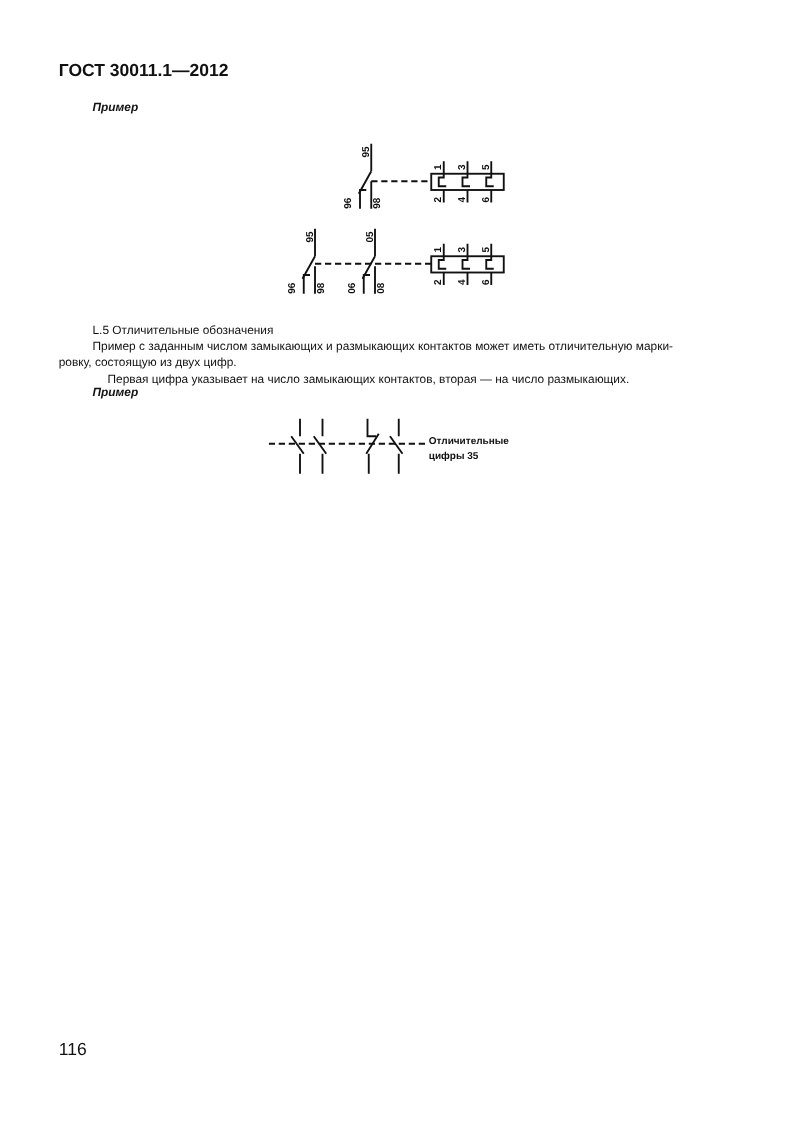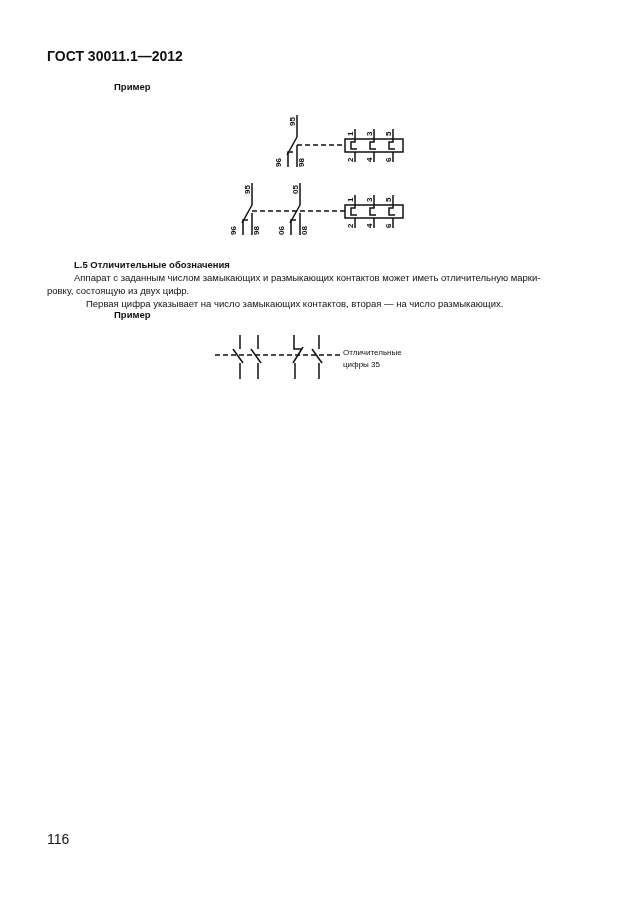--- a/index.html
+++ b/index.html
@@ -1,24 +1,24 @@
 <!DOCTYPE html>
 <html><head>
 <meta charset="utf-8">
 <style>
   html,body{margin:0;padding:0;background:#fff;}
   body{width:630px;height:913px;position:relative;font-family:"Liberation Sans",sans-serif;color:#111;overflow:hidden;}
   .abs{position:absolute;}
   .hdr{left:47px;top:48px;font-size:14px;font-weight:bold;}
-  .ex{font-size:9.5px;font-weight:bold;margin-left:40px;}
-  .sec{left:74px;top:259px;font-size:9.5px;font-weight:bold;}
+  .ex{font-size:9.5px;font-weight:bold;font-style:italic;}
+  .sec{left:74px;top:259px;font-size:9.5px;font-weight:normal;}
   .p{font-size:9.5px;line-height:13px;}
   .pnum{left:47px;top:831px;font-size:14px;}
   svg text{font-family:"Liberation Sans",sans-serif;font-weight:bold;font-size:8px;fill:#111;}
-  .lbl{font-size:8px;font-weight:normal;line-height:11px;text-align:right;}
+  .lbl{font-size:8px;font-weight:bold;line-height:11px;text-align:right;}
 </style>
 </head>
 <body>
 
 <div class="abs hdr">ГОСТ 30011.1—2012</div>
 <div class="abs ex" style="left:74px;top:81px;">Пример</div>
 
 <svg class="abs" style="left:260px;top:112px;" width="160" height="60">
   <g stroke="#111" stroke-width="1.5" fill="none">
     <line x1="37" y1="3" x2="37" y2="25"></line>
@@ -72,21 +72,21 @@
   <text transform="translate(85,55) rotate(-90)">08</text>
   <text transform="translate(131,22) rotate(-90)">1</text>
   <text transform="translate(150,22) rotate(-90)">3</text>
   <text transform="translate(169,22) rotate(-90)">5</text>
   <text transform="translate(131,48) rotate(-90)">2</text>
   <text transform="translate(150,48) rotate(-90)">4</text>
   <text transform="translate(169,48) rotate(-90)">6</text>
 </svg>
 
 <div class="abs sec">L.5 Отличительные обозначения</div>
-<div class="abs p" style="left:74px;top:271px;width:510px;text-align:justify;">Аппарат с заданным числом замыкающих и размыкающих контактов может иметь отличительную марки-</div>
+<div class="abs p" style="left:74px;top:271px;width:510px;text-align:justify;">Пример с заданным числом замыкающих и размыкающих контактов может иметь отличительную марки-</div>
 <div class="abs p" style="left:47px;top:284px;text-align:right;">ровку, состоящую из двух цифр.</div>
 <div class="abs p" style="left:74px;top:297px;padding-left:12px;">Первая цифра указывает на число замыкающих контактов, вторая — на число размыкающих.</div>
 <div class="abs ex" style="left:74px;top:309px;">Пример</div>
 
 <svg class="abs" style="left:215px;top:333px;" width="130" height="50">
   <g stroke="#111" stroke-width="1.5" fill="none">
     <line x1="0" y1="22" x2="125" y2="22" stroke-dasharray="5,3"></line>
     <line x1="25" y1="2" x2="25" y2="16"></line>
     <line x1="18" y1="16" x2="28" y2="30"></line>
     <line x1="25" y1="30" x2="25" y2="46"></line>

